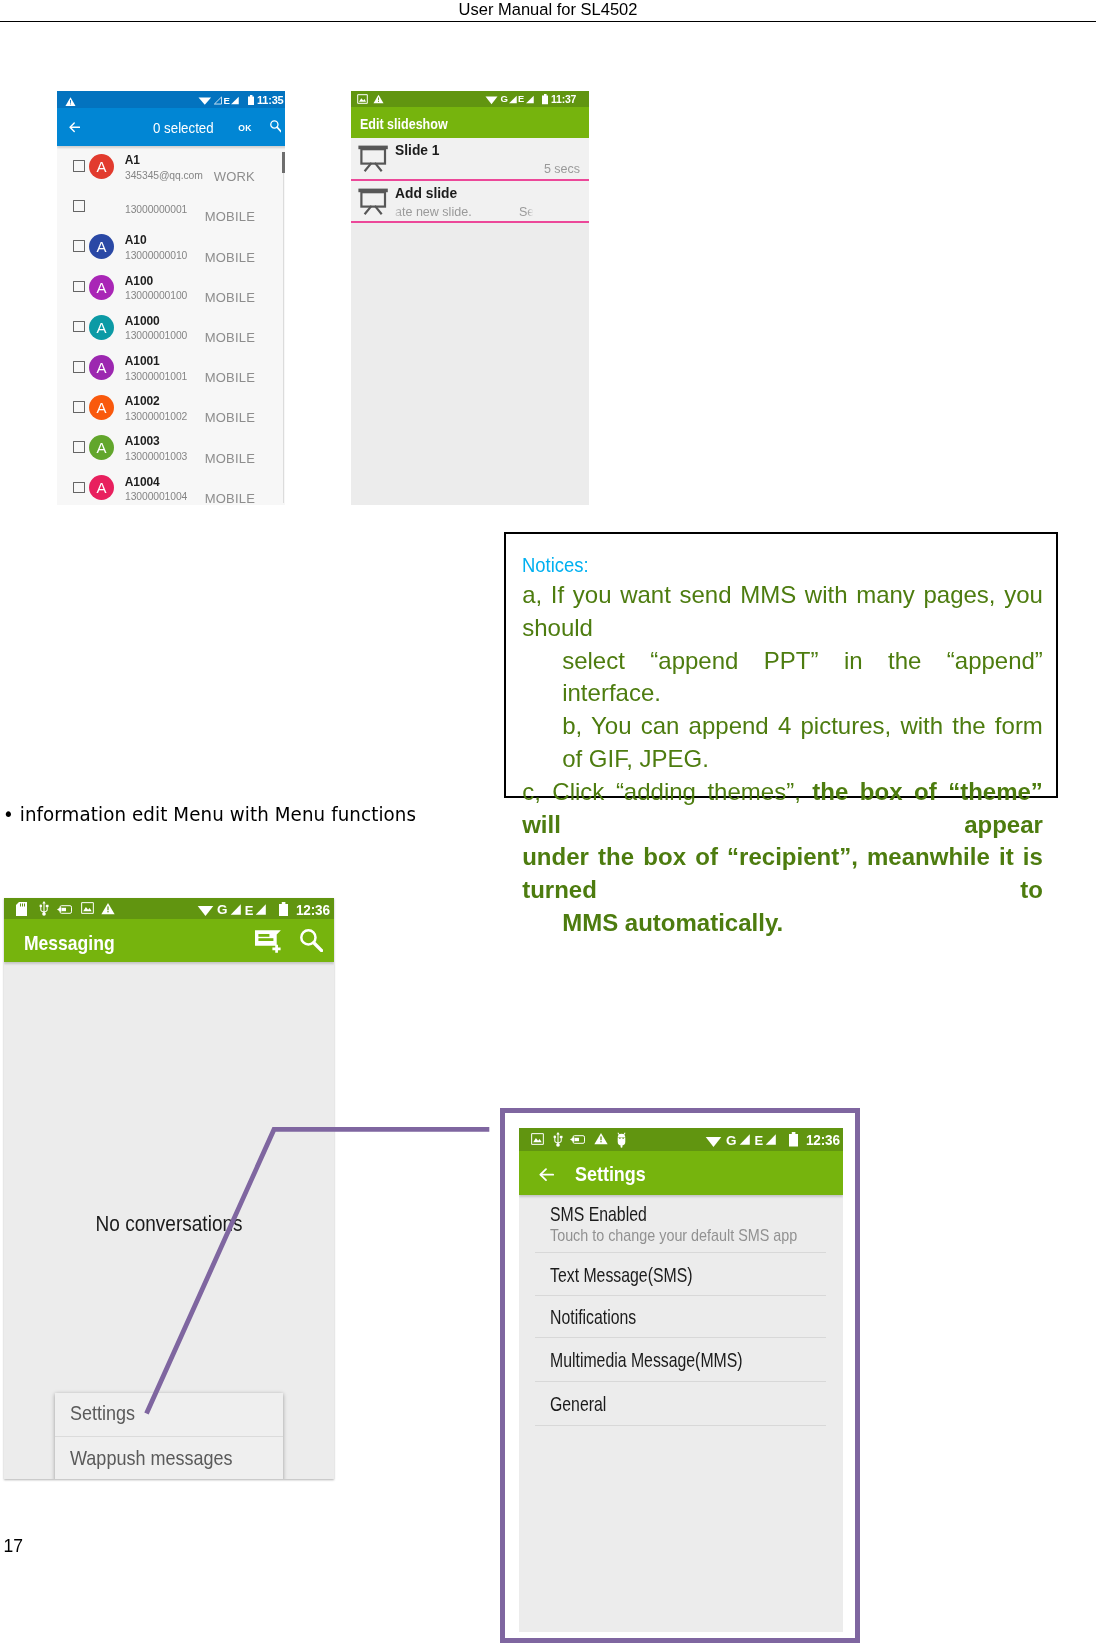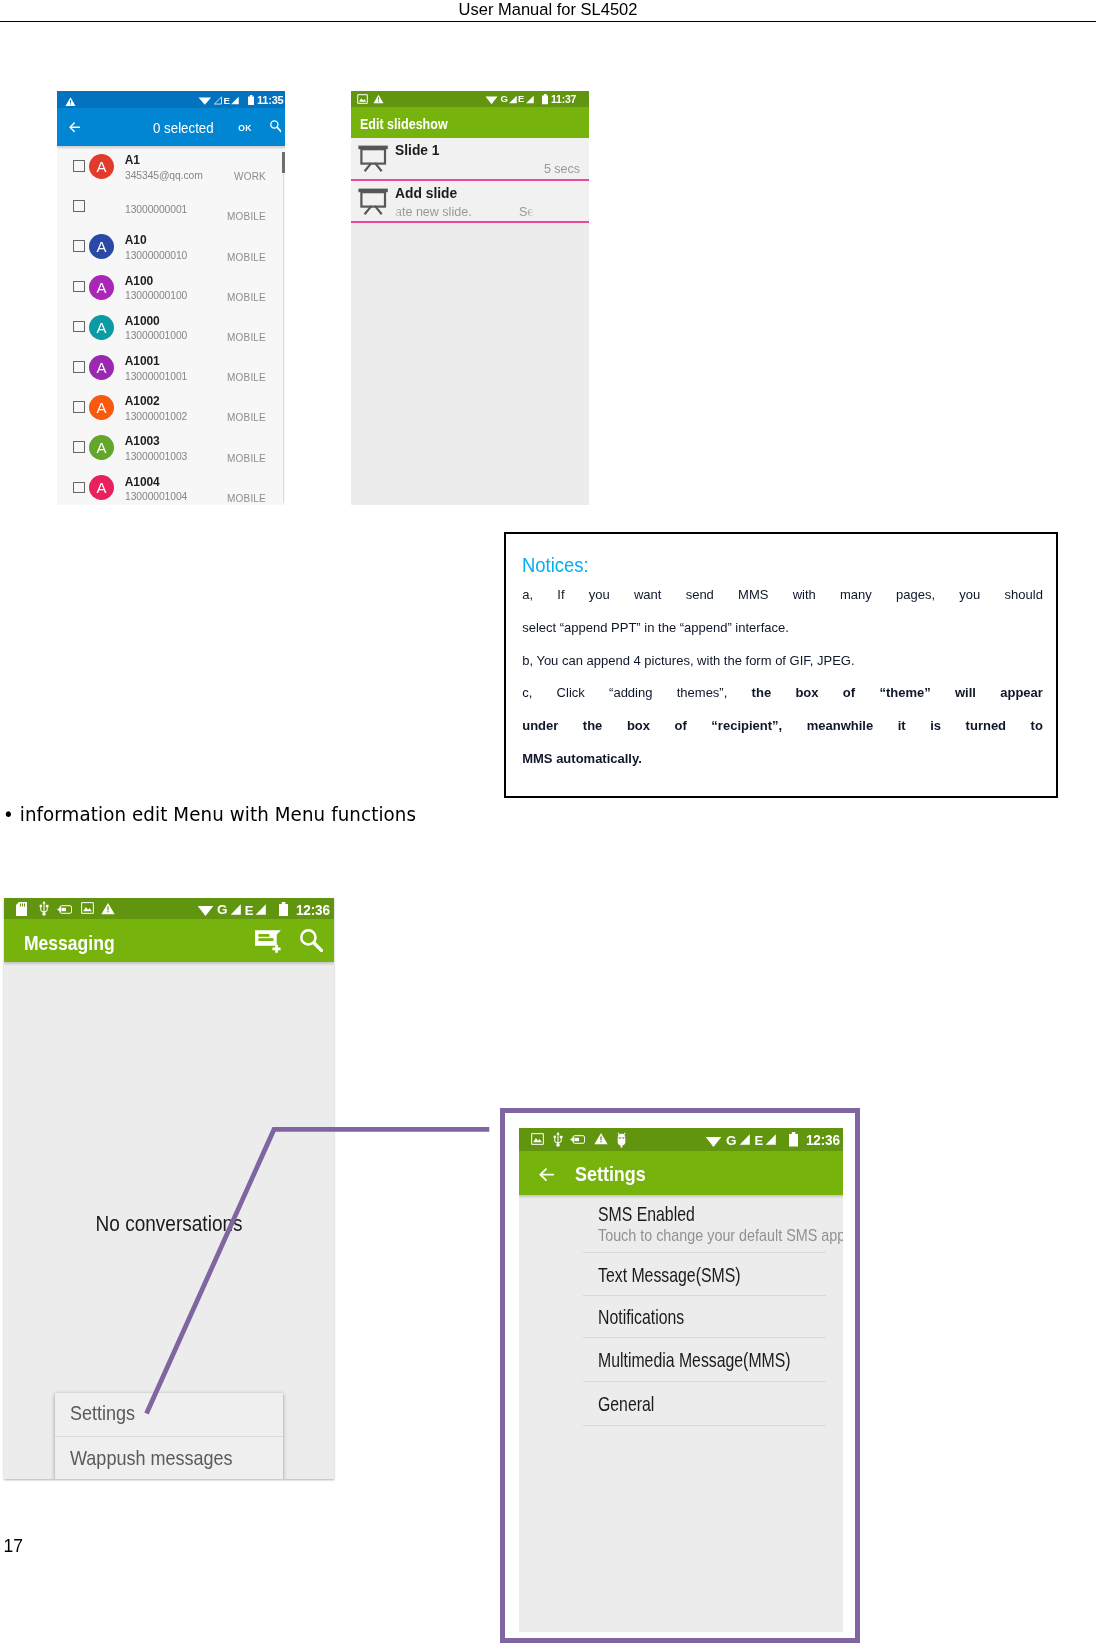--- a/index.html
+++ b/index.html
@@ -14,23 +14,23 @@
   .pgnum{position:absolute;left:3.5px;top:1536px;font-size:17.5px;color:#000;}
   .bullet-line{position:absolute;left:3px;top:802px;font-size:20.3px;color:#000;
        font-family:"DejaVu Sans Condensed","DejaVu Sans",sans-serif;letter-spacing:.1px;}
 
   
   .notice-box{position:absolute;left:504px;top:532px;width:554px;height:266px;
        border:2px solid #000;box-sizing:border-box;background:#fff;}
   .notice-inner{position:absolute;left:16.2px;top:17px;width:520.7px;}
   .notice-title{color:#00B0F0;font-size:19.4px;line-height:28px;
        transform:scaleX(.95);transform-origin:left top;}
-  .notice-p{color:#0f172a;font-size:13px;line-height:32.8px;text-align:justify;
+  .notice-p{color:#4d7c0f;font-size:24px;line-height:32.8px;text-align:justify;
        text-align-last:justify;white-space:normal;}
-  .notice-p.last{text-align-last:left;}
+  .notice-p.last{text-align-last:left;margin-left:40px;}
   .notice-p b{font-weight:bold;}
   .nl{display:block;}
 
   
   .shot{position:absolute;overflow:hidden;background:#ececec;}
   .statusbar{position:absolute;left:0;top:0;width:100%;display:flex;align-items:center;
        color:#fff;}
   .sb-left{display:flex;align-items:center;}
   .sb-right{margin-left:auto;display:flex;align-items:center;}
   .actionbar{position:absolute;left:0;width:100%;display:flex;align-items:center;color:#fff;}
@@ -60,21 +60,21 @@
   .cb{position:absolute;left:16px;top:9.5px;width:12px;height:11.5px;
       border:1.6px solid #656565;box-sizing:border-box;border-radius:.5px;}
   .av{position:absolute;left:32px;top:3.4px;width:25px;height:25px;border-radius:50%;
       color:#fff;font-size:15px;display:flex;align-items:center;justify-content:center;
       font-family:"Liberation Sans",sans-serif;}
   .c-txt{position:absolute;left:67.8px;top:2.5px;}
   .c-name{font-size:12px;color:#1f1f1f;font-weight:bold;line-height:14.5px;letter-spacing:-0.1px;}
   .c-sub{font-size:11px;color:#858585;line-height:14px;letter-spacing:-0.1px;
       transform:scaleX(.94);transform-origin:left top;}
   .c-row.noname .c-txt{top:11.5px;}
-  .c-type{position:absolute;right:19px;top:21.6px;font-size:10px;color:#8d8d8d;
+  .c-type{position:absolute;right:30px;top:21.6px;font-size:13px;color:#8d8d8d;
       letter-spacing:.2px;line-height:9px;}
   .scrollbar{position:absolute;left:224.8px;top:61.4px;width:3px;height:20.3px;background:#6e6e6e;}
   .scroll-track{position:absolute;left:225.8px;top:81.7px;width:1px;height:330px;background:#dcdcdc;}
 
   
   #shot-slides{left:351px;top:91px;width:238px;height:414px;background:#ececec;}
   #shot-slides .statusbar{height:16.3px;background:#619510;}
   #shot-slides .sb-left{position:absolute;left:0;top:1.5px;display:block;}
   #shot-slides .sb-left > span{position:absolute;top:0;display:block;line-height:0;}
   #shot-slides .sb-left > span:nth-child(1){left:5.5px;top:1.5px;}
@@ -167,21 +167,21 @@
   #shot-set .sb-right > span:nth-child(5){left:63.5px;top:1.2px;}
   #shot-set .sb-right > span:nth-child(6){left:87.5px;top:0.4px;}
   #shot-set .sb-time{line-height:1.15 !important;left:104.5px !important;top:0.1px !important;
        font-size:14.6px;font-weight:bold;letter-spacing:-0.2px;white-space:nowrap;
        transform:scaleX(.93);transform-origin:left top;}
   #shot-set .actionbar{top:22.9px;height:44px;background:#76B40D;box-shadow:0 1.5px 2px rgba(0,0,0,.16);}
   #shot-set .ab-back{position:absolute;left:19.8px;top:16.4px;}
   #shot-set .ab-title{position:absolute;left:56px;top:11px;font-size:20.5px;font-weight:bold;
        transform:scaleX(.875);transform-origin:left center;}
   .set-list{position:absolute;left:0;top:66.9px;width:100%;}
-  .set-row{position:relative;height:41.2px;margin-left:48px;}
+  .set-row{position:relative;height:41.2px;}
   .set-row:nth-child(2){height:42.6px;}
   .set-row:nth-child(3){height:42.6px;}
   .set-row:nth-child(4){height:44px;}
   .set-row:nth-child(5){height:44.1px;}
   .set-row:after{content:"";position:absolute;left:16px;right:17px;bottom:0;height:1px;background:#d8d8d8;}
   .set-row.tall{height:58.1px;}
   .set-row.tall .set-t{top:8px;}
   .set-row.tall .set-s{top:31px;}
   .set-t{position:absolute;left:30.6px;top:10.8px;font-size:19.8px;color:#1b1b1b;
        transform:scaleX(.80);transform-origin:left top;white-space:nowrap;}

